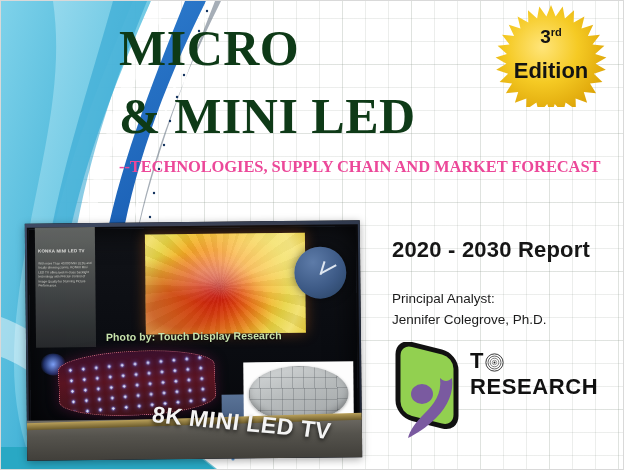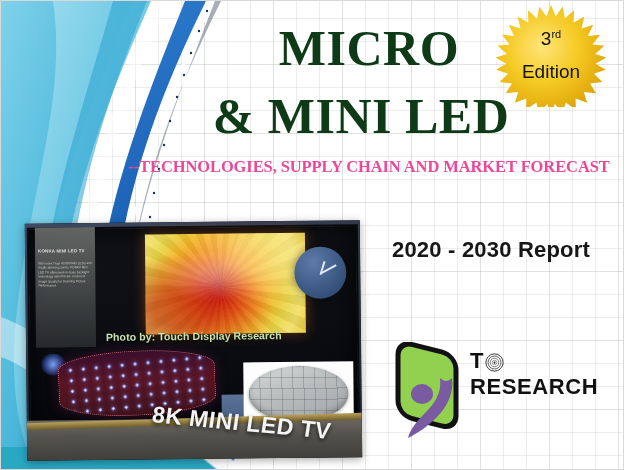--- a/index.html
+++ b/index.html
@@ -42,21 +42,20 @@
   }
   .bottom-band{
     position:absolute;left:0;bottom:0;width:300px;height:36px;
     pointer-events:none;
   }
 
   
   .title-block{
     position:absolute;
     left:118px; top:14px; width:500px;
-    text-align:center;
   }
   .title-line{
     font-family:"Liberation Serif", serif;
     font-weight:bold;
     color:#0e3a17;
     letter-spacing:.5px;
     line-height:1;
   }
   .title-1{ font-size:50px; margin:8px 0 0 0; }
   .title-2{ font-size:50px; margin:18px 16px 0 0; }
@@ -73,27 +72,27 @@
   
   .badge{
     position:absolute; right:6px; top:2px;
     width:132px;height:104px;
   }
   .badge-text{
     position:absolute;inset:0;
     display:flex;flex-direction:column;
     align-items:center;justify-content:center;
     color:#131313;
-    font-weight:normal;
+    font-weight:bold;
     line-height:1.12;
     text-align:center;
   }
   .badge-edition-no{ font-size:19px; }
   .badge-edition-no sup{ font-size:11px; vertical-align:super;}
-  .badge-edition-word{ font-size:19px;margin-top:12px; }
+  .badge-edition-word{ font-size:22px;margin-top:12px; }
 
   
   .report-line{
     position:absolute;
     left:391px; top:236px;
     font-size:22px; font-weight:bold; color:#161616;
     letter-spacing:.2px;
   }
   .analyst{
     position:absolute;
@@ -342,20 +341,24 @@
         14.6,79 23.1,70.8 11.2,66.8 21.4,60.8 10.6,54.5 21.9,50.9 12.6,42.7 24.5,41.6 17,31.7 29.1,32.9
         23.8,21.7 35.5,25.4 32.6,13.4 43.3,19.6 43,7.2 52.1,15.6 54.3,3.4 61.4,13.5"></polygon>
     </svg>
     <div class="badge-text">
       <div class="badge-edition-no"><span>3</span><sup>rd</sup></div>
       <div class="badge-edition-word">Edition</div>
     </div>
   </div>
 
   <div class="report-line">2020 - 2030 Report</div>
+  <div class="analyst">
+    <div>Principal Analyst:</div>
+    <div>Jennifer Colegrove, Ph.D.</div>
+  </div>
 
   <div class="logo">
     <svg class="logo-mark" viewBox="0 0 86 96">
       <path d="M30,6 C22,6 16,12 16,20 L16,66 C16,74 22,80 30,80 L60,80 C68,80 74,74 74,66 L74,20 C74,12 68,6 60,6 Z" transform="skewY(14) translate(-4,-10)" fill="#92d050" stroke="#111111" stroke-width="5" stroke-linejoin="round"></path>
       <ellipse cx="36" cy="52" rx="11" ry="10" fill="#7a5aa0"></ellipse>
       <path d="M54,36 C56,52 48,62 38,72 C30,80 24,88 22,96 C30,92 40,86 50,76 C62,64 68,50 66,36 C62,40 58,40 54,36 Z" fill="#7a5aa0"></path>
     </svg>
     <div class="logo-words">
       <div class="row">
         <span>T</span>

